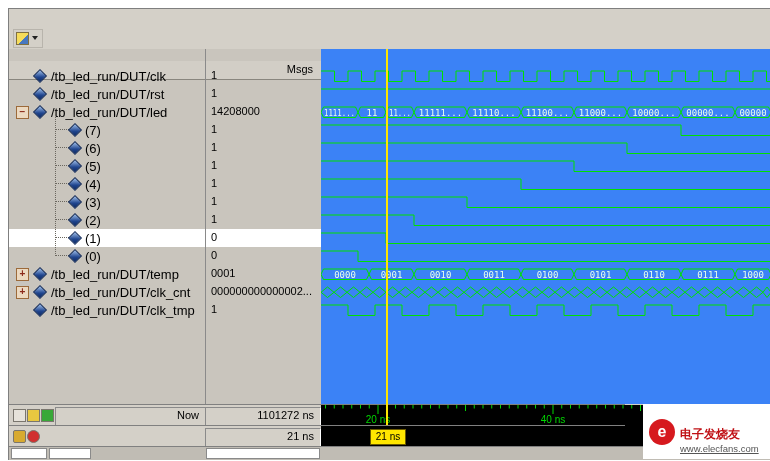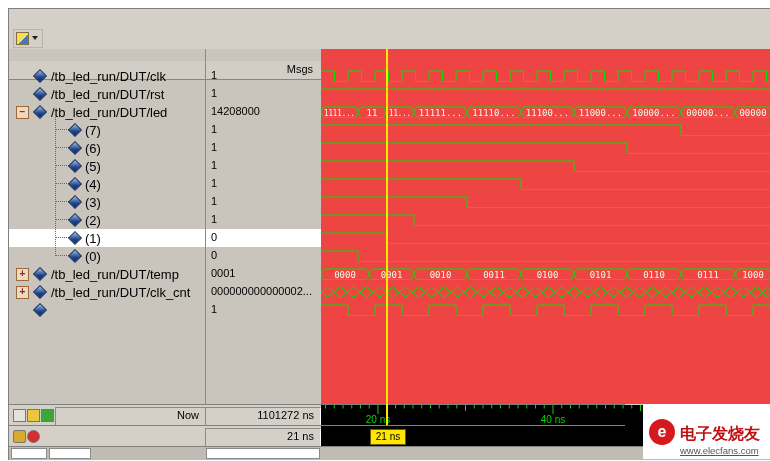--- a/index.html
+++ b/index.html
@@ -90,21 +90,21 @@
   .sname{position:absolute;left:42px;top:2px;font-size:13px;color:#000;white-space:nowrap;}
   .sub .sname{left:76px;}
   .sval{
     position:absolute;left:197px;top:2px;width:108px;padding-left:5px;
     font-size:11px;color:#000;white-space:nowrap;overflow:hidden;
   }
   .col-sep{position:absolute;left:196px;top:0;width:1px;height:355px;background:#8a8a8a;}
   
   .wave-panel{
     position:absolute;left:312px;top:40px;width:450px;height:355px;
-    background:#ef4444;overflow:hidden;
+    background:#3b82f6;overflow:hidden;
   }
   .wrow{position:absolute;left:0;}
   
   .status-row{
     position:absolute;left:0;width:616px;height:21px;background:#d4d0c8;
     border-top:1px solid #808080;
   }
   #status-now{top:395px;}
   #status-cursor{top:416px;}
   .scell{
@@ -134,21 +134,21 @@
   
   .watermark{
     position:absolute;right:0;bottom:0;width:128px;height:55px;background:#fff;
     z-index:10;display:flex;align-items:center;gap:5px;padding-left:6px;box-sizing:border-box;
   }
   .wm-logo{
     width:26px;height:26px;border-radius:50%;background:#d6191e;flex:0 0 auto;
     color:#fff;font-weight:bold;font-size:16px;text-align:center;line-height:25px;
   }
   .wm-text{display:flex;flex-direction:column;}
-  .wm-brand{font-size:16px;font-weight:bold;color:#c01015;white-space:nowrap;margin-top:16px;}
+  .wm-brand{font-size:12px;font-weight:bold;color:#c01015;white-space:nowrap;margin-top:16px;}
   .wm-url{font-size:9.5px;color:#555;white-space:nowrap;text-decoration:underline;}
 </style>
 </head>
 <body>
 
 <div class="window">
 
 
   <div class="toolbar">
     <div class="tool-btn">
@@ -233,20 +233,21 @@
           <span class="sval">0001</span>
         </div>
         <div class="sig-row">
           <span class="expbox">+</span>
           <span class="diamond"></span>
           <span class="sname">/tb_led_run/DUT/clk_cnt</span>
           <span class="sval">000000000000002...</span>
         </div>
         <div class="sig-row">
           <span class="diamond"></span>
+          <span class="sname">/tb_led_run/DUT/clk_tmp</span>
           <span class="sval">1</span>
         </div>
         <div class="treeline" style="top: 45px; height: 144px;"></div>
       </div>
     <div class="col-sep"></div>
   </div>
 
   <div class="wave-panel" id="wave-rows">
       <svg width="450" height="18" class="wrow" style="top: 18px;">
         <path d="M0 4 H13.5 V14.5 H27 V4 H40.5 V14.5 H54 V4 H67.5 V14.5 H81 V4 H94.5 V14.5 H108 V4 H121.5 V14.5 H135 V4 H148.5 V14.5 H162 V4 H175.5 V14.5 H189 V4 H202.5 V14.5 H216 V4 H229.5 V14.5 H243 V4 H256.5 V14.5 H270 V4 H283.5 V14.5 H297 V4 H310.5 V14.5 H324 V4 H337.5 V14.5 H351 V4 H364.5 V14.5 H378 V4 H391.5 V14.5 H405 V4 H418.5 V14.5 H432 V4 H445.5 V14.5 H450" stroke="#00e100" fill="none" stroke-width="1"></path>

